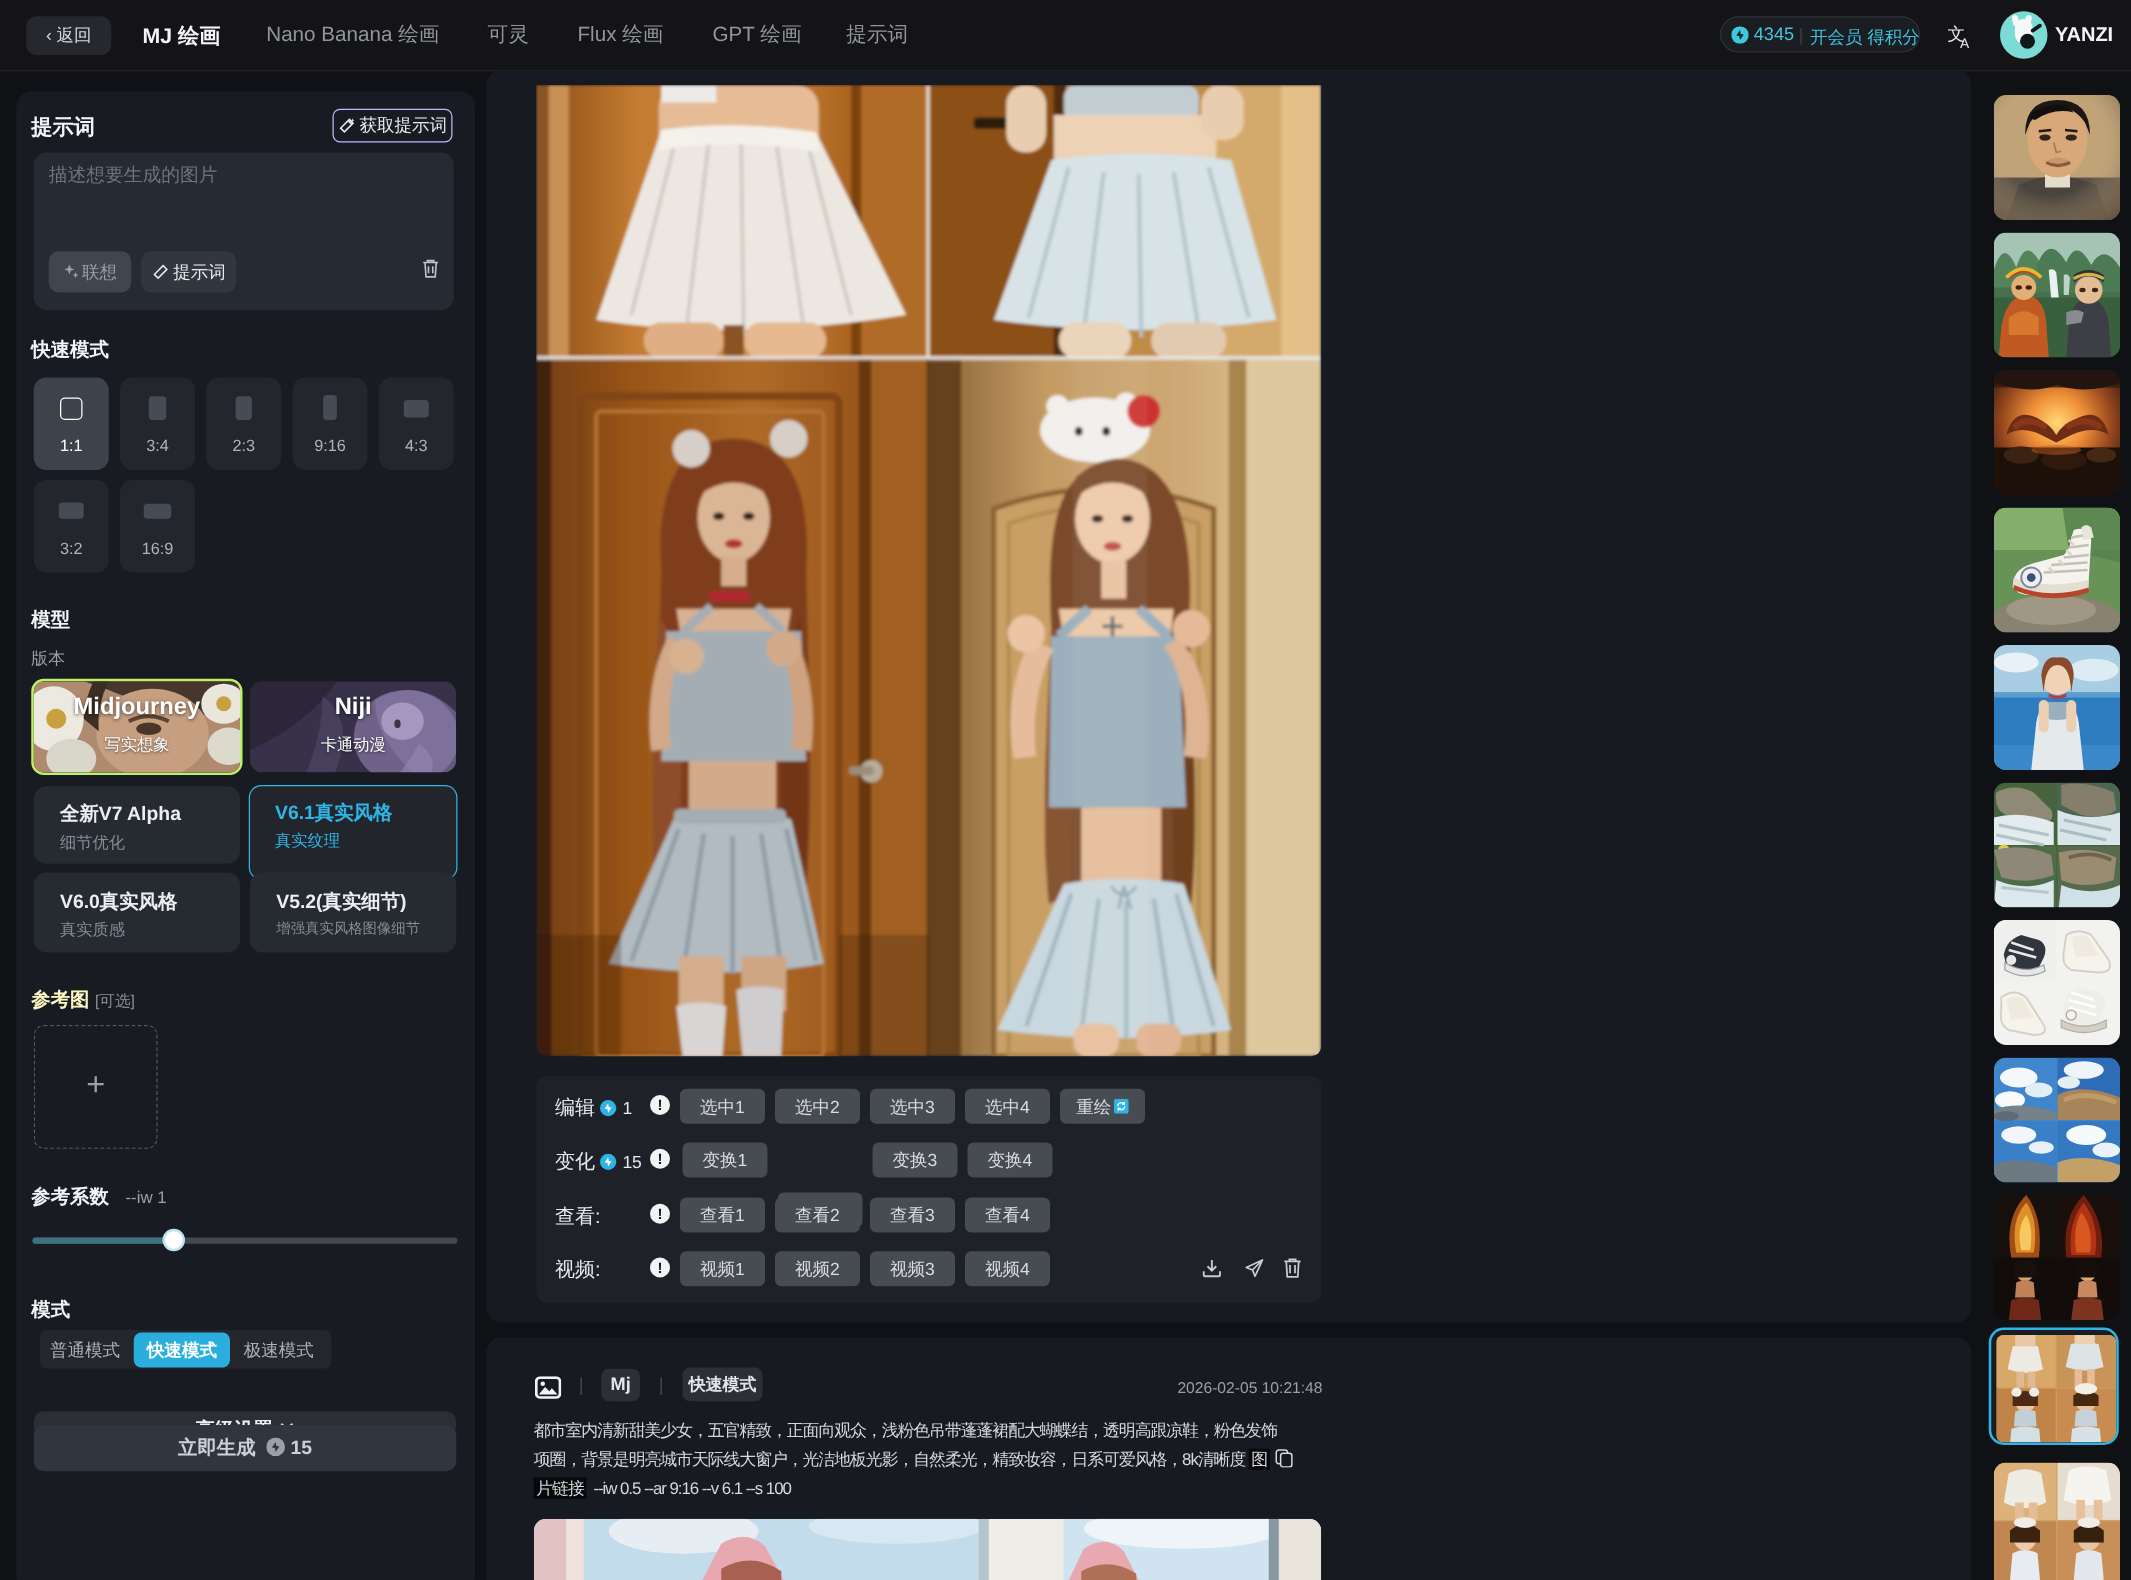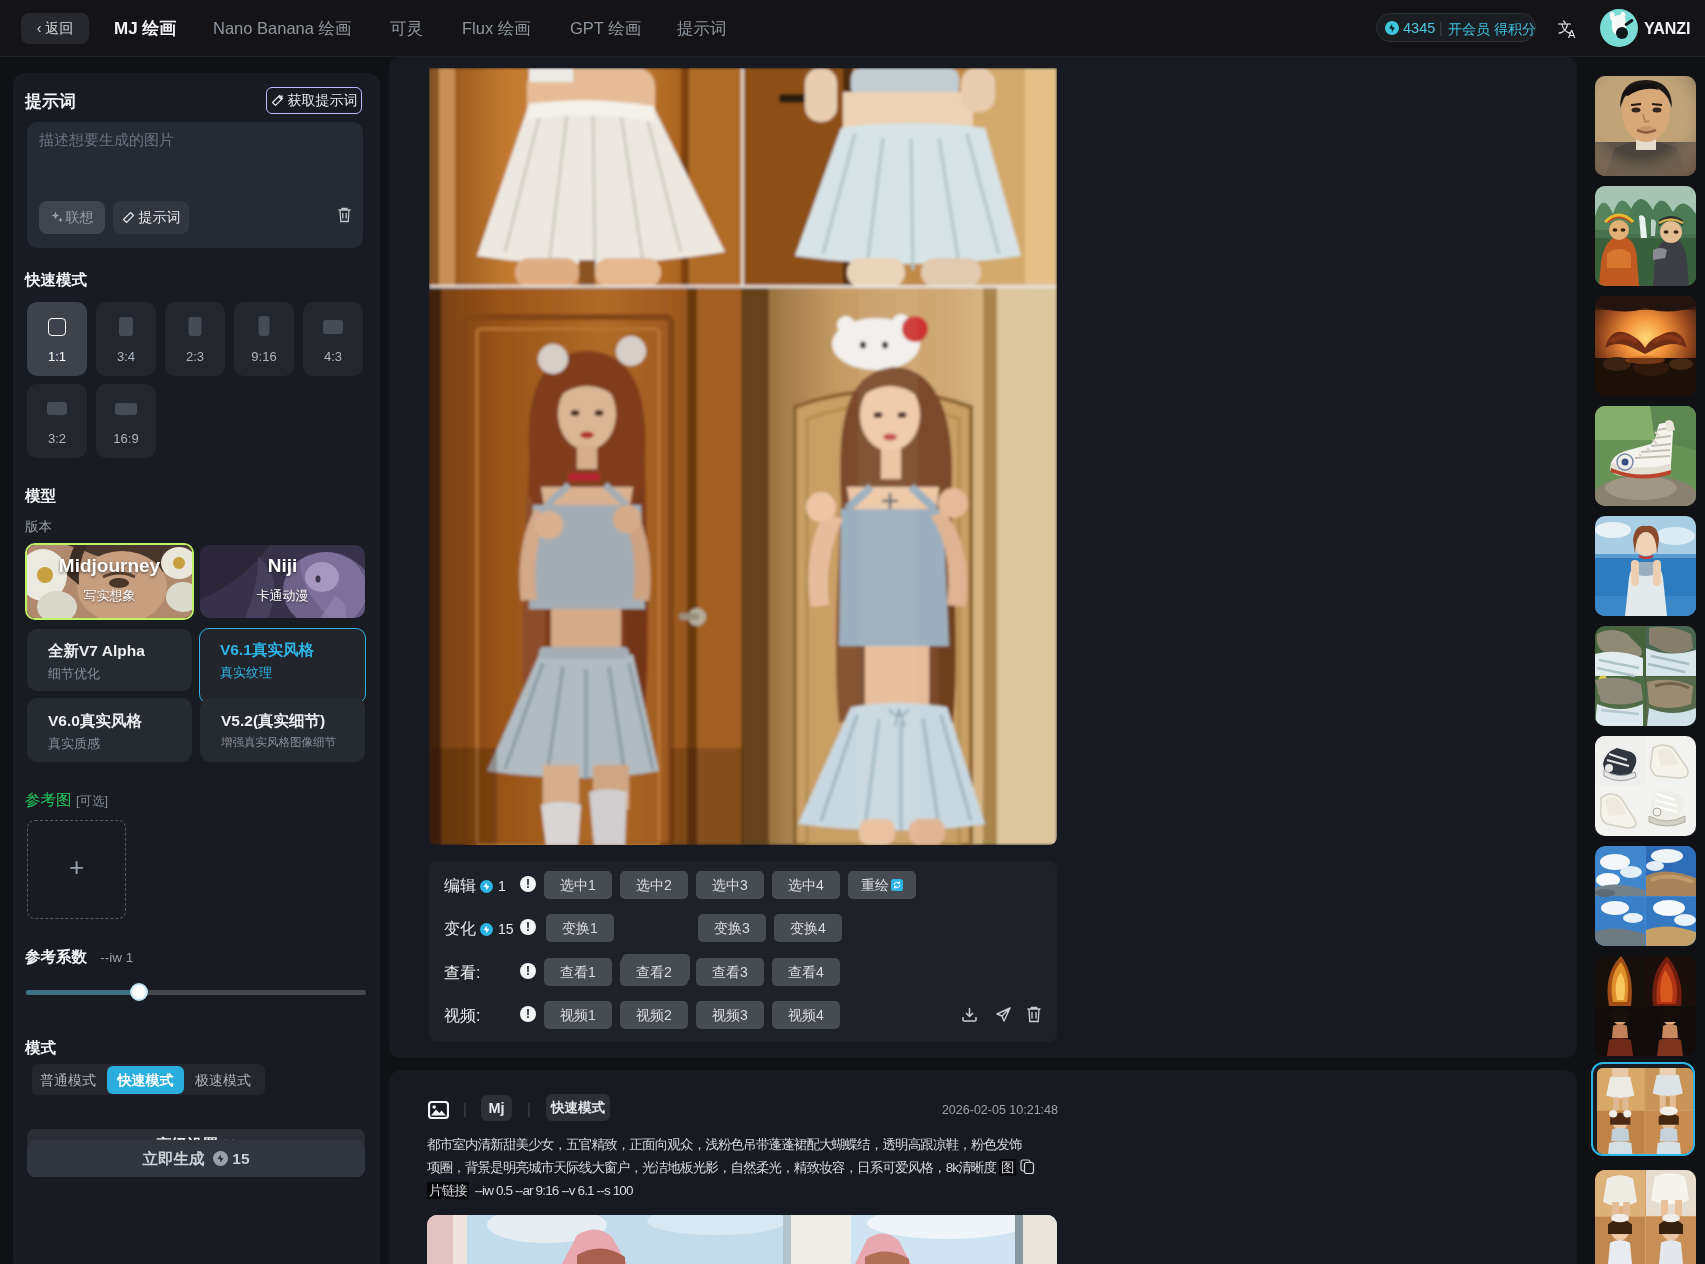--- a/index.html
+++ b/index.html
@@ -153,21 +153,21 @@
 </div>
 <div class="card" style="left:27px;top:698px;width:165px;height:64px;z-index:6;">
   <div class="abs" style="left:21px;top:13px;color:#eceef0;font-size:15.5px;font-weight:bold;">V6.0真实风格</div>
   <div class="abs" style="left:21px;top:37px;color:#868d96;font-size:13px;">真实质感</div>
 </div>
 <div class="card" style="left:200px;top:698px;width:165px;height:64px;z-index:6;">
   <div class="abs" style="left:21px;top:13px;color:#eceef0;font-size:15.5px;font-weight:bold;">V5.2(真实细节)</div>
   <div class="abs" style="left:21px;top:37px;color:#868d96;font-size:11.5px;">增强真实风格图像细节</div>
 </div>
 
-<div class="abs" style="left:25px;top:790px;z-index:6;"><span style="color:#22c55e;font-size:15.5px;font-weight:normal;">参考图</span> <span style="color:#8a9098;font-size:12.5px;">[可选]</span></div>
+<div class="abs" style="left:25px;top:790px;z-index:6;"><span style="color:#fef9c3;font-size:15.5px;font-weight:bold;">参考图</span> <span style="color:#8a9098;font-size:12.5px;">[可选]</span></div>
 <div class="abs" style="left:27px;top:820px;width:99px;height:99px;border:1px dashed #555b63;border-radius:8px;z-index:6;">
   <div class="abs" style="left:0;top:31px;width:100%;text-align:center;color:#9aa0a8;font-size:26px;font-weight:300;">+</div>
 </div>
 
 <div class="abs" style="left:25px;top:947px;z-index:6;"><span style="color:#f2f4f6;font-size:15.5px;font-weight:bold;">参考系数</span>&nbsp;&nbsp;&nbsp;<span style="color:#9aa0a8;font-size:13.5px;">--iw 1</span></div>
 <div class="abs" style="left:26px;top:990px;width:340px;height:5px;background:#43484f;border-radius:3px;z-index:6;"></div>
 <div class="abs" style="left:26px;top:990px;width:113px;height:5px;background:#3f7185;border-radius:3px;z-index:6;"></div>
 <div class="abs" style="left:130px;top:983px;width:18px;height:18px;border-radius:50%;background:#fff;border:2px solid #bfe2f0;z-index:7;"></div>
 
 <div class="abs" style="left:25px;top:1038px;color:#f2f4f6;font-size:15.5px;font-weight:bold;z-index:6;">模式</div>

